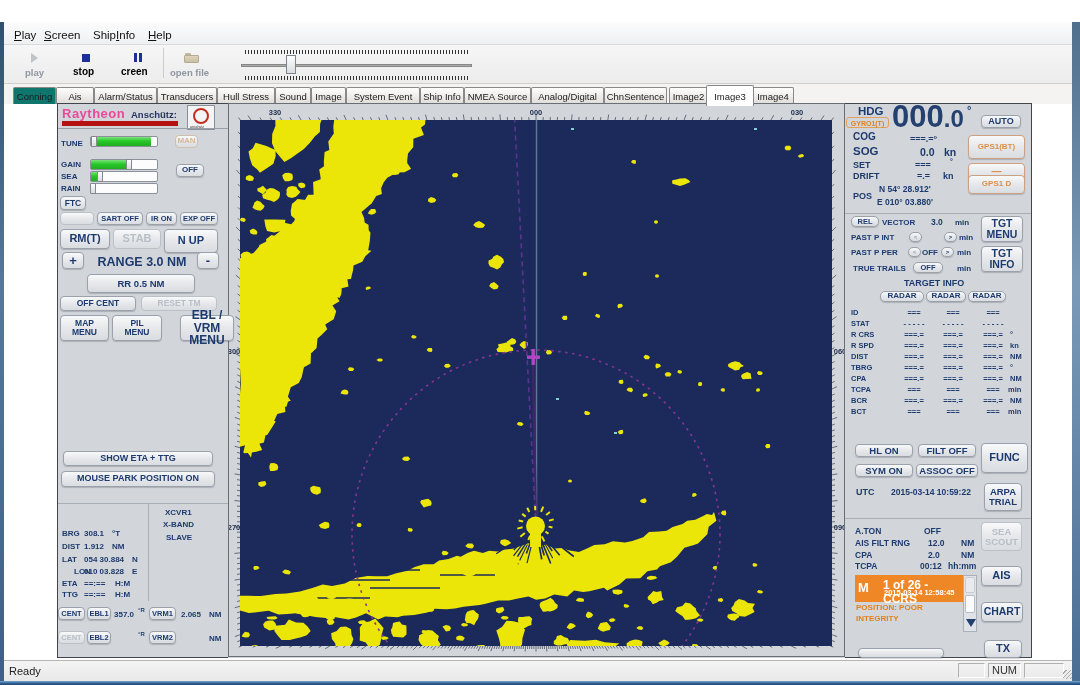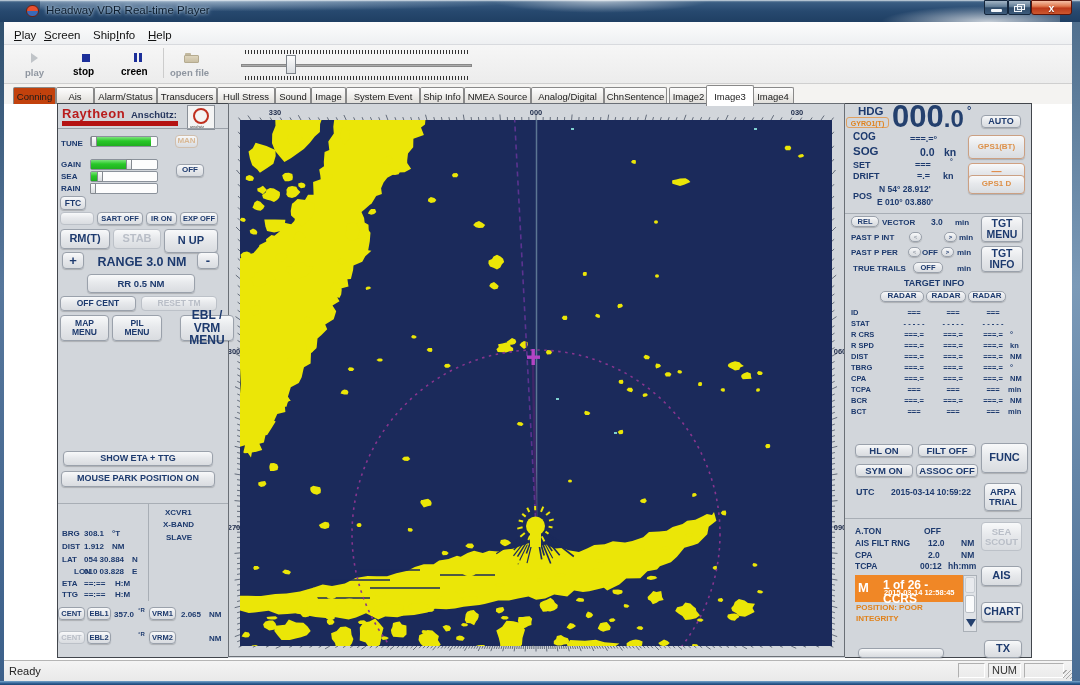--- a/index.html
+++ b/index.html
@@ -9,36 +9,20 @@
 .t{position:absolute;color:#1d3a6e;font-weight:bold;white-space:nowrap}
 .tg{position:absolute;color:#8f96a0;font-weight:bold;white-space:nowrap}
 .to{position:absolute;color:#e0821c;font-weight:bold;white-space:nowrap}
 .sl{position:absolute;height:8px;background:#fdfdfd;border:1px solid #8b929b;border-radius:2px}
 .slf{position:absolute;top:0;bottom:0;left:0;background:linear-gradient(#7be37b,#28c828 45%,#1fae1f)}
 .th{position:absolute;width:7px;height:12px;background:linear-gradient(#fefefe,#d8dbdf);border:1px solid #84898f;border-radius:1px}
 .tab{height:18px;font-size:9.5px;color:#1a1a1a;background:linear-gradient(#fdfdfd,#f1f0ee 40%,#dcdad5);border:1px solid #898989;border-bottom:none;border-radius:2px 2px 0 0;display:flex;align-items:center;justify-content:center;white-space:nowrap;overflow:hidden}
 .tab.sel{height:21px;background:#fff;z-index:3}
 </style></head><body>
 <div id="win">
-<div class="ab" style="left:0;top:0;width:1080px;height:22px;background:linear-gradient(180deg,#8fa6bb 0%,#3a5d82 12%,#27496f 50%,#1f3f63 100%)">
-<div class="ab" style="left:490px;top:0;width:220px;height:13px;background:radial-gradient(ellipse at 50% 0%,rgba(255,255,255,.55),rgba(255,255,255,0) 70%)"></div>
-<div class="ab" style="left:880px;top:6px;width:180px;height:16px;background:radial-gradient(ellipse at 60% 100%,rgba(255,255,255,.75),rgba(255,255,255,0) 70%)"></div>
-<div class="ab" style="left:40px;top:0px;width:480px;height:11px;background:radial-gradient(ellipse at 30% 0%,rgba(230,242,252,.55),rgba(255,255,255,0) 75%)"></div>
-<div class="ab" style="left:0;top:0;width:1080px;height:1px;background:rgba(255,255,255,.4)"></div>
-<div class="ab" style="left:26px;top:5px;width:13px;height:12px;border-radius:6px;background:linear-gradient(180deg,#e85030 50%,#3a6ab8 50%);border:1px solid #702010"></div>
-<div class="ab" style="left:46px;top:4px;font-size:11.5px;color:#0d1d2e;text-shadow:0 0 3px rgba(205,228,246,.95),0 0 5px rgba(205,228,246,.7)">Headway VDR Real-time Player</div>
-<div class="ab" style="left:984px;top:0;width:24px;height:15px;background:linear-gradient(#a3b5c5,#5e7a94 45%,#2e4a68 52%,#3d5b7b);border:1px solid #14263c;border-radius:0 0 2px 2px">
-        <div class="ab" style="left:6px;top:8px;width:11px;height:3px;background:#f2f6fa;border-radius:1px"></div>
-      </div>
-<div class="ab" style="left:1008px;top:0;width:23px;height:15px;background:linear-gradient(#a3b5c5,#5e7a94 45%,#2e4a68 52%,#3d5b7b);border:1px solid #14263c;border-radius:0 0 2px 2px">
-        <div class="ab" style="left:5px;top:5px;width:8px;height:6px;border:1px solid #f2f6fa;background:rgba(255,255,255,.12)"></div>
-        <div class="ab" style="left:8px;top:3px;width:8px;height:6px;border:1px solid #f2f6fa;background:rgba(255,255,255,.12)"></div>
-      </div>
-<div class="ab" style="left:1031px;top:0;width:41px;height:15px;background:linear-gradient(#f4c0a6,#e07950 40%,#bd3a1a 55%,#cd5830);border:1px solid #5e1408;border-radius:0 0 3px 3px;color:#fff;font-weight:bold;font-size:10.5px;display:flex;align-items:center;justify-content:center;text-shadow:0 1px 1px #6e1c08">x</div>
-</div>
 <div class="ab" style="left:0;top:22px;width:4px;height:659px;background:linear-gradient(180deg,#30506e,#57779c 40%,#3c608a)"></div>
 <div class="ab" style="left:1072px;top:22px;width:8px;height:659px;background:linear-gradient(180deg,#51708e,#7b9ab8 40%,#4a6d94)"></div>
 <div class="ab" style="left:0;top:681px;width:1080px;height:4px;background:linear-gradient(180deg,#7aa7cc,#2f6094 60%,#1d4470)"></div>
 <div class="ab" style="left:4px;top:22px;width:1068px;height:23px;background:linear-gradient(#fcfcfc,#eef0f2);border-bottom:1px solid #d8dade"></div>
 <div class="ab" style="left:14px;top:29px;font-size:11.5px;color:#111"><span style="text-decoration:underline">P</span>lay</div>
 <div class="ab" style="left:44px;top:29px;font-size:11.5px;color:#111"><span style="text-decoration:underline">S</span>creen</div>
 <div class="ab" style="left:93px;top:29px;font-size:11.5px;color:#111">Ship<span style="text-decoration:underline">I</span>nfo</div>
 <div class="ab" style="left:148px;top:29px;font-size:11.5px;color:#111"><span style="text-decoration:underline">H</span>elp</div>
 <div class="ab" style="left:4px;top:45px;width:1068px;height:39px;background:linear-gradient(#f6f6f6,#ececec);border-bottom:1px solid #cfcfcf"></div>
 <div class="ab" style="left:31px;top:53px;width:0;height:0;border-left:7px solid #c0c4c8;border-top:5px solid transparent;border-bottom:5px solid transparent"></div>
@@ -50,21 +34,21 @@
 <div class="t" style="left:121px;top:66px;font-size:10px;color:#000">creen</div>
 <div class="ab" style="left:163px;top:48px;width:1px;height:30px;background:#cccccc"></div>
 <div class="ab" style="left:185px;top:53px;width:6px;height:3px;background:#c2b89e;border-radius:1px 1px 0 0"></div>
 <div class="ab" style="left:184px;top:55px;width:15px;height:8px;background:linear-gradient(#ded5bd,#c9bfa4);border:1px solid #b5ab90;border-radius:1px"></div>
 <div class="tg" style="left:170px;top:67px;font-size:9.5px">open file</div>
 <div class="ab" style="left:245px;top:50px;width:225px;height:4px;background:repeating-linear-gradient(90deg,#333 0 1px,transparent 1px 3px)"></div>
 <div class="ab" style="left:245px;top:76px;width:225px;height:4px;background:repeating-linear-gradient(90deg,#333 0 1px,transparent 1px 3px)"></div>
 <div class="ab" style="left:241px;top:64px;width:231px;height:3px;background:#aaa;border:1px solid #888"></div>
 <div class="ab" style="left:286px;top:55px;width:10px;height:19px;background:linear-gradient(#fdfdfd,#d9dce0);border:1px solid #7e848b"></div>
 <div class="ab" style="left:4px;top:84px;width:1068px;height:21px;background:#f4f3f1"></div>
-<div class="ab tab" style="left:13px;top:87px;width:43px;background:#c2410c">Conning</div>
+<div class="ab tab" style="left:13px;top:87px;width:43px;background:#0f766e">Conning</div>
 <div class="ab tab" style="left:56px;top:87px;width:38px">Ais</div>
 <div class="ab tab" style="left:94px;top:87px;width:63px">Alarm/Status</div>
 <div class="ab tab" style="left:157px;top:87px;width:60px">Transducers</div>
 <div class="ab tab" style="left:217px;top:87px;width:58px">Hull Stress</div>
 <div class="ab tab" style="left:275px;top:87px;width:36px">Sound</div>
 <div class="ab tab" style="left:311px;top:87px;width:35px">Image</div>
 <div class="ab tab" style="left:346px;top:87px;width:74px">System Event</div>
 <div class="ab tab" style="left:420px;top:87px;width:44px">Ship Info</div>
 <div class="ab tab" style="left:464px;top:87px;width:67px">NMEA Source</div>
 <div class="ab tab" style="left:531px;top:87px;width:73px">Analog/Digital</div>
@@ -680,21 +664,21 @@
       </g>
 <rect x="530" y="533" width="11" height="14" fill="#ebe607"></rect>
 <g fill="#b344c4">
         <rect x="531.5" y="349" width="3.4" height="16"></rect>
         <rect x="527" y="355.5" width="13" height="3.4"></rect>
       </g>
 </g>
 <rect x="228.5" y="103.5" width="616" height="553" fill="none" stroke="#6a6f76" stroke-width="1"></rect>
 </svg>
 
-<div class="ab" style="left:62px;top:106px;font-size:13px;font-weight:bold;color:#b91c1c;letter-spacing:.5px">Raytheon</div>
+<div class="ab" style="left:62px;top:106px;font-size:13px;font-weight:bold;color:#ec4899;letter-spacing:.5px">Raytheon</div>
 <div class="ab" style="left:131px;top:109px;font-size:9.5px;font-weight:bold;color:#26365e">Anschütz:</div>
 <div class="ab" style="left:187px;top:105px;width:28px;height:25px;background:#f4f4f4;border:1px solid #8a9098">
   <div class="ab" style="left:5px;top:2px;width:16px;height:16px;border:2px solid #c03020;border-radius:50%"></div>
   <div class="ab" style="left:2px;top:19px;font-size:3.5px;color:#333">anschutz</div>
 </div>
 <div class="ab" style="left:62px;top:121px;width:116px;height:5px;background:#b41212"></div>
 <div class="ab" style="left:58px;top:128px;width:170px;height:1px;background:#9aa0a8"></div>
 
 <div class="t" style="left:61px;top:139px;font-size:8px">TUNE</div>
 <div class="sl" style="left:90px;top:136px;width:68px;height:11px">

